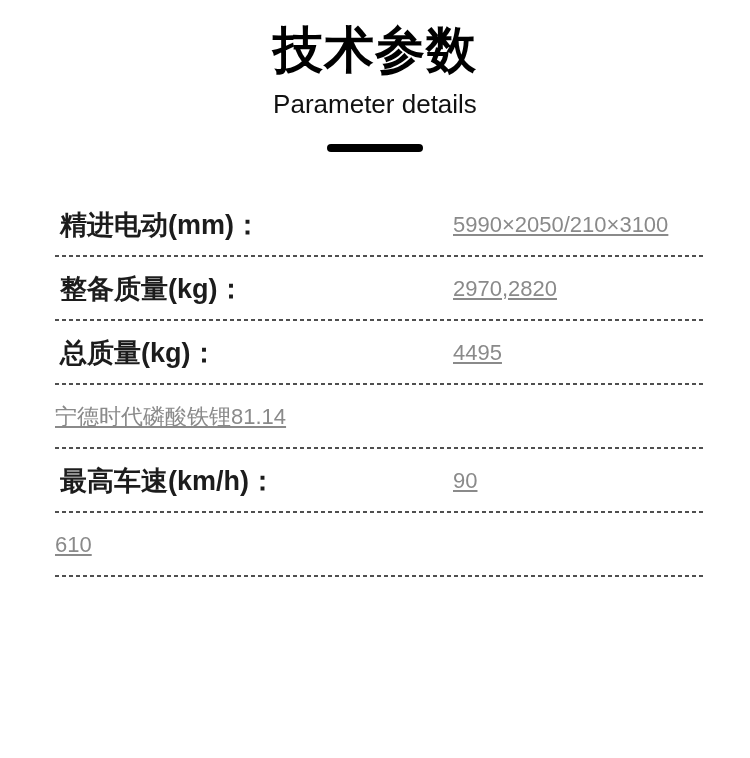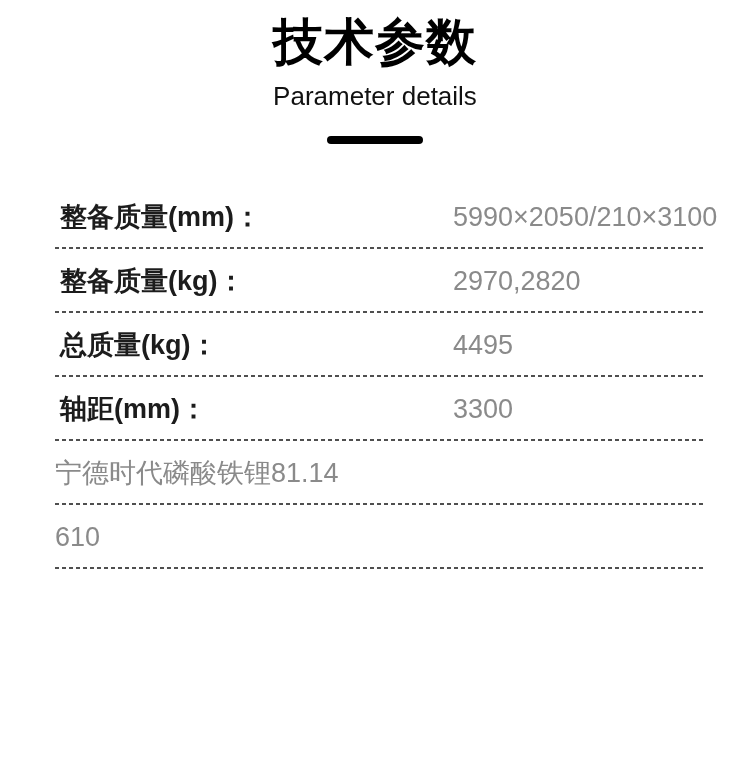--- a/index.html
+++ b/index.html
@@ -9,21 +9,21 @@
     font-family: "Liberation Sans", sans-serif;
   }
   .page {
     position: relative;
     width: 750px;
     height: 758px;
     background: var(--background, #ffffff);
     overflow: hidden;
   }
   .header {
-    padding-top: 14px;
+    padding-top: 22px;
     text-align: center;
   }
   .title {
     margin: 0;
     font-size: 50px;
     line-height: 56px;
     font-weight: bold;
     letter-spacing: 1px;
     color: var(--title-text, #000000);
   }
@@ -71,52 +71,53 @@
     min-width: 398px;
     padding-left: 5px;
     box-sizing: border-box;
     font-size: 27px;
     font-weight: bold;
     color: var(--label-text, #1c1c1c);
     white-space: nowrap;
   }
   .spec-value {
     flex: 1;
-    font-size: 27px;
+    font-size: 22px;
     font-weight: 400;
     color: var(--value-text, #8a8a8a);
     white-space: nowrap;
+    text-decoration: underline;
   }
 </style>
 </head>
 <body>
 
 <div class="page">
   <header class="header">
     <h1 class="title">技术参数</h1>
     <div class="subtitle">Parameter details</div>
     <div class="accent-bar"></div>
   </header>
   <main class="spec-table">
       <div class="spec-row">
-        <div class="spec-label">整备质量(mm)：</div>
+        <div class="spec-label">精进电动(mm)：</div>
         <div class="spec-value">5990×2050/210×3100</div>
       </div>
       <div class="spec-row">
         <div class="spec-label">整备质量(kg)：</div>
         <div class="spec-value">2970,2820</div>
       </div>
       <div class="spec-row">
         <div class="spec-label">总质量(kg)：</div>
         <div class="spec-value">4495</div>
       </div>
       <div class="spec-row">
-        <div class="spec-label">轴距(mm)：</div>
-        <div class="spec-value">3300</div>
+        <div class="spec-value">宁德时代磷酸铁锂81.14</div>
       </div>
       <div class="spec-row">
-        <div class="spec-value">宁德时代磷酸铁锂81.14</div>
+        <div class="spec-label">最高车速(km/h)：</div>
+        <div class="spec-value">90</div>
       </div>
       <div class="spec-row">
         <div class="spec-value">610</div>
       </div>
     </main>
 </div>
 
 </body></html>

